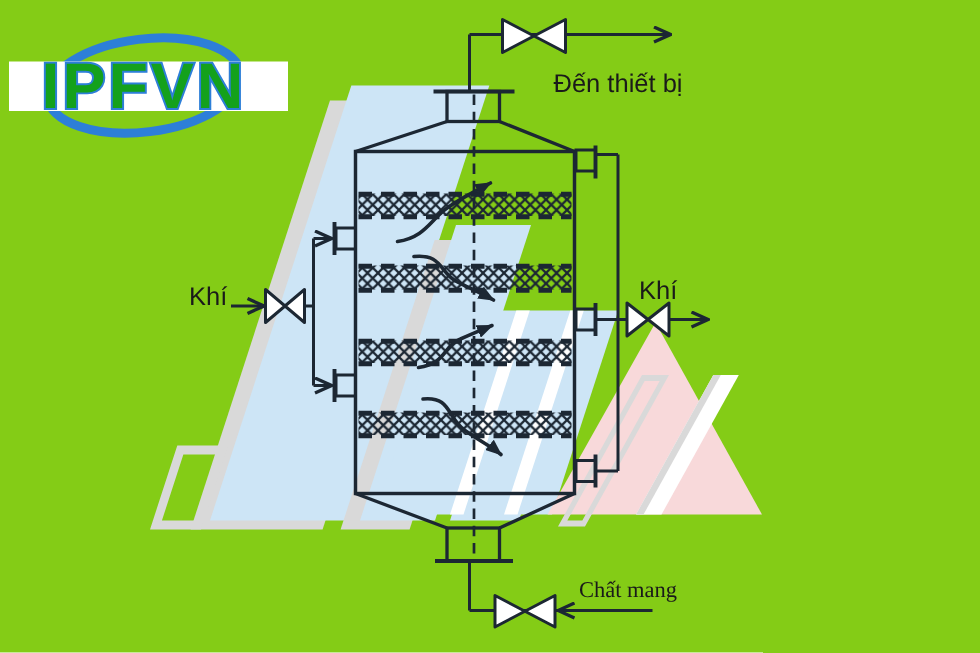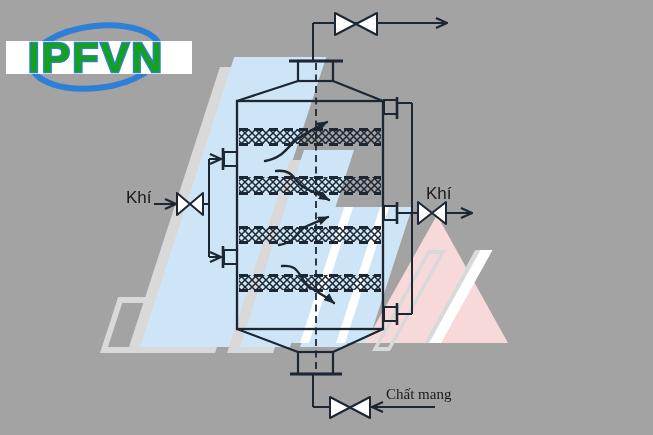--- a/index.html
+++ b/index.html
@@ -1,17 +1,17 @@
 <!DOCTYPE html>
 <html style="--ink: #1c2733; --text: #1a1a1a; --wm-blue: #cde5f6; --wm-gray: #d9d9d9; --wm-pink: #f8d9da; --logo-green: #14a11c; --logo-blue: #2d7fd8;"><head>
 <meta charset="utf-8">
 <style>
   html,body{margin:0;padding:0;background:#fff;}
   .stage{
-    position:relative;width:653px;height:435px;background:#a3a3a3;overflow:hidden;
+    position:relative;width:653px;height:435px;background:#84cc16;overflow:hidden;
     font-family:"Liberation Sans",sans-serif;color:var(--text,#1a1a1a);
   }
   
   .wm{position:absolute;transform-origin:0 100%;}
   .wm-blue{background:var(--wm-blue,#cde5f6);}
   .wm-skew{transform:skewX(-18deg);}
   .wm-stripe-white{background:#fff;}
   .wm-gray-hollow{background:transparent;border:6px solid var(--wm-gray,#d9d9d9);}
   .wm-pink-tri{
     width:0;height:0;background:transparent;
@@ -136,17 +136,18 @@
   </svg>
 
   <div class="logo">
     <svg width="186" height="84" viewBox="0 0 186 84">
       <ellipse cx="90" cy="41" rx="65" ry="31" fill="none" stroke="var(--logo-blue,#2d7fd8)" stroke-width="6" transform="rotate(-7 90 41)"></ellipse>
       <rect x="0" y="25" width="186" height="33" fill="#fff"></rect>
       <text x="90" y="56" text-anchor="middle" font-family="Liberation Sans, sans-serif" font-size="43" font-weight="bold" letter-spacing="2" fill="var(--logo-green,#14a11c)" stroke="var(--logo-blue,#2d7fd8)" stroke-width="2.6" paint-order="stroke" style="paint-order:stroke;">IPFVN</text>
     </svg>
   </div>
 
+  <div class="lbl" style="left:369px;top:46px;">Đến thiết bị</div>
   <div class="lbl" style="left:126px;top:188px;">Khí</div>
   <div class="lbl" style="left:426px;top:184px;">Khí</div>
   <div class="lbl lbl-serif" style="left:386px;top:385px;">Chất mang</div>
 
 </div>
 
 </body></html>

